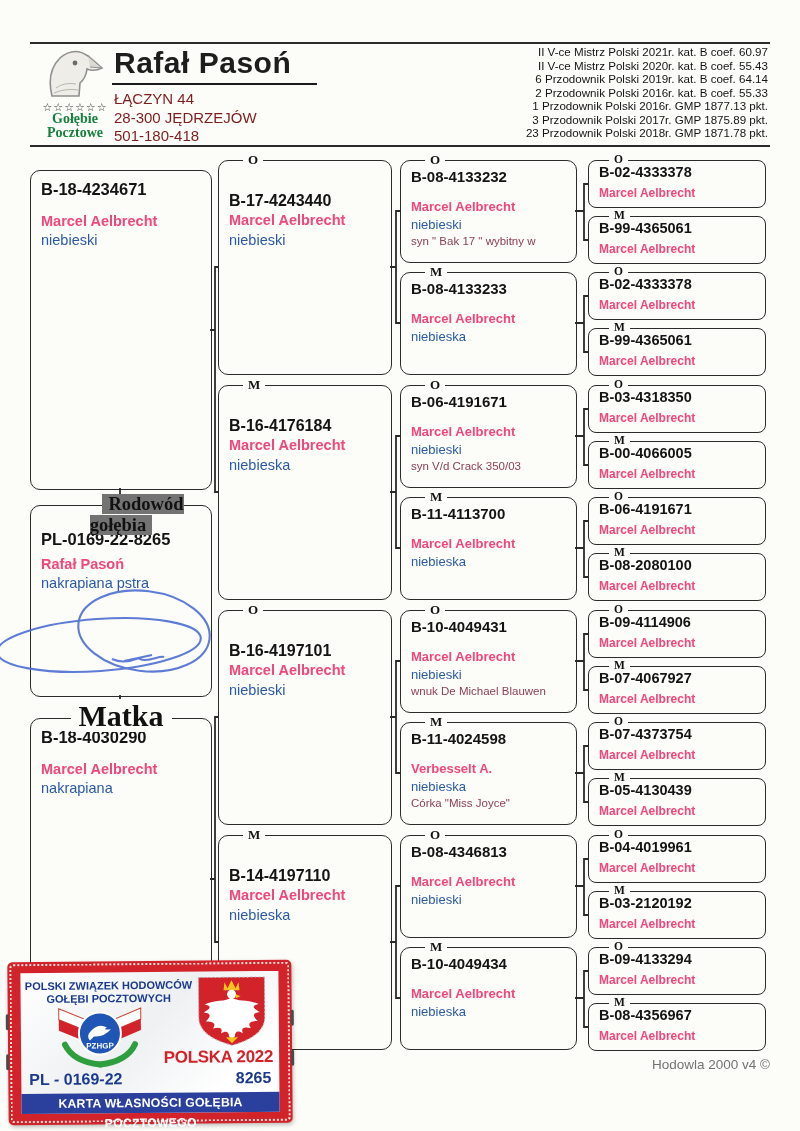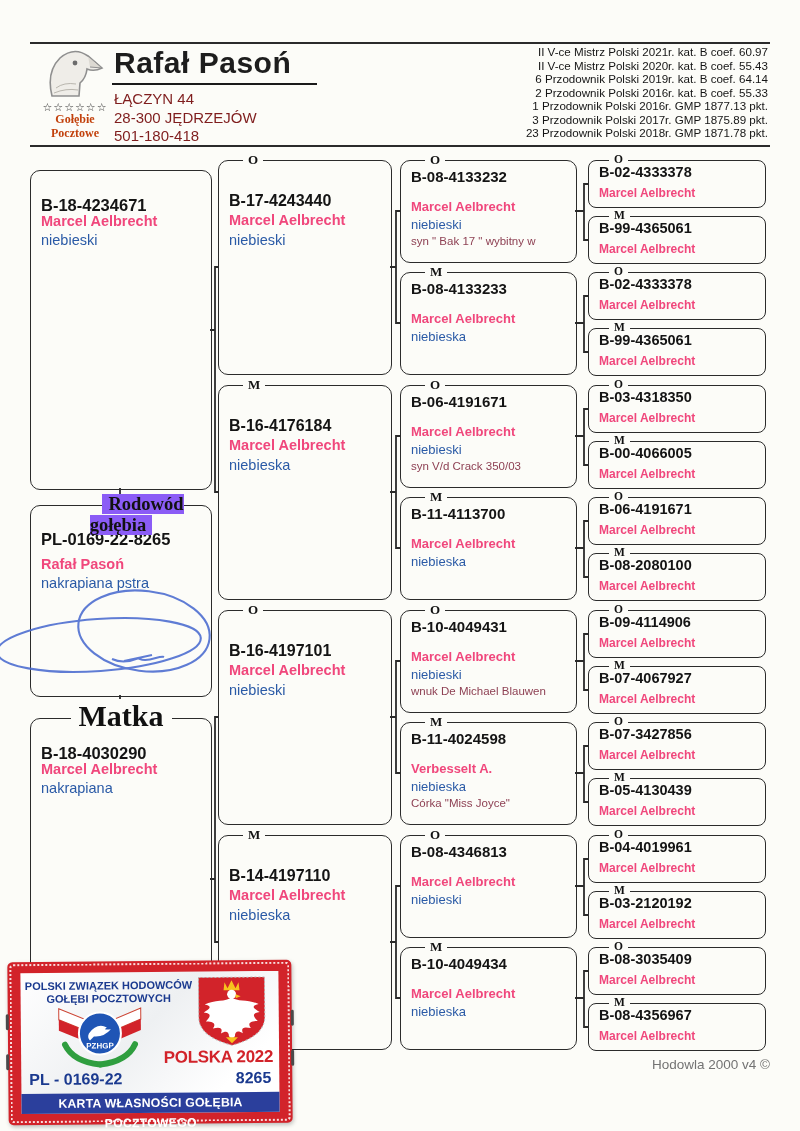--- a/index.html
+++ b/index.html
@@ -3,47 +3,47 @@
 <meta charset="utf-8">
 <style>
   html,body{margin:0;padding:0;background:#cfcfcf;}
   .page{position:relative;width:800px;height:1131px;background:#fcfcf8;margin:0 auto;overflow:hidden;
         font-family:"Liberation Sans",sans-serif;color:#1d1d1d;}
   .rule{position:absolute;left:30px;width:740px;border-top:2px solid #2b2b2b;}
 
   
   .logo-wrap{position:absolute;left:28px;top:48px;width:94px;text-align:center;}
   .stars{font-size:11px;letter-spacing:1px;color:#3a3a3a;line-height:10px;}
-  .logo-cap{font-family:"Liberation Serif",serif;font-weight:bold;font-size:12px;line-height:14px;color:#c2410c;}
+  .logo-cap{font-family:"Liberation Serif",serif;font-weight:bold;font-size:14px;line-height:14px;color:#15803d;}
   .owner-name{position:absolute;left:112px;top:46px;font-size:30px;font-weight:bold;
               border-bottom:2.5px solid #1a1a1a;padding:0 26px 3px 2px;letter-spacing:.5px;}
   .owner-addr{position:absolute;left:114px;top:90px;font-size:15px;line-height:18.5px;color:#7f1d1d;}
   .achv{position:absolute;top:45px;right:32px;text-align:right;font-size:11.6px;line-height:13.5px;color:#151515;}
 
   
   .pbox{position:absolute;border:1.7px solid #2b2b2b;border-radius:10px;background:transparent;z-index:2;}
   .c1{left:30px;width:180px;}
   .g2{left:218px;width:172px;height:213px;}
   .g3{left:400px;width:175px;height:101px;}
   .g4{left:588px;width:176px;height:46px;border-radius:8px;}
   .sexlabel{position:absolute;top:-9px;left:24px;background:#fcfcf8;padding:0 5px;
             font-family:"Liberation Serif",serif;font-weight:bold;font-size:13px;color:#111;}
   .g4 .sexlabel{font-size:11.5px;top:-8px;left:20px;}
   .biglabel{position:absolute;top:-20px;left:0;right:0;text-align:center;z-index:3;}
   .biglabel span{background:#fcfcf8;padding:0 8px;font-family:"Liberation Serif",serif;
                  font-weight:bold;font-size:30px;color:#111;}
   .midlabel{position:absolute;top:-12px;left:0;right:0;text-align:center;z-index:3;}
-  .midlabel span{background:#8b5cf6;padding:0 6px;font-family:"Liberation Serif",serif;
+  .midlabel span{background:#737373;padding:0 6px;font-family:"Liberation Serif",serif;
                  font-weight:bold;font-size:18.5px;color:#111;margin-left:44px;}
   .t{position:absolute;left:10px;right:6px;}
   .ring{font-weight:bold;color:#141414;}
   .pname{font-weight:bold;color:#f0477c;}
   .pcolor{color:#2a5aa6;}
   .pnote{color:#8e4154;}
-  .c1 .ring{top:25px;font-size:16.5px;}
+  .c1 .ring{top:9px;font-size:16.5px;}
   .c1 .pname{top:42px;font-size:14.5px;}
   .c1 .pcolor{top:61px;font-size:14.5px;}
   .c1 .pnote{top:82px;font-size:13px;line-height:15.5px;}
   .g2 .ring{top:11px;font-size:16px;margin-top:20px;}
   .g2 .pname{top:51px;font-size:14.5px;}
   .g2 .pcolor{top:71px;font-size:14.5px;}
   .g3 .ring{top:7px;font-size:15px;}
   .g3 .pname{top:38px;font-size:13px;}
   .g3 .pcolor{top:56px;font-size:13px;}
   .g3 .pnote{top:74px;font-size:11.5px;}
@@ -276,41 +276,41 @@
     <div class="t ring">B-09-4114906</div>
     <div class="t pname">Marcel Aelbrecht</div>
   </div>
   <div class="pbox g4" style="top:666px;">
     <div class="sexlabel">M</div>
     <div class="t ring">B-07-4067927</div>
     <div class="t pname">Marcel Aelbrecht</div>
   </div>
   <div class="pbox g4" style="top:722px;">
     <div class="sexlabel">O</div>
-    <div class="t ring">B-07-3427856</div>
+    <div class="t ring">B-07-4373754</div>
     <div class="t pname">Marcel Aelbrecht</div>
   </div>
   <div class="pbox g4" style="top:778px;">
     <div class="sexlabel">M</div>
     <div class="t ring">B-05-4130439</div>
     <div class="t pname">Marcel Aelbrecht</div>
   </div>
   <div class="pbox g4" style="top:835px;">
     <div class="sexlabel">O</div>
     <div class="t ring">B-04-4019961</div>
     <div class="t pname">Marcel Aelbrecht</div>
   </div>
   <div class="pbox g4" style="top:891px;">
     <div class="sexlabel">M</div>
     <div class="t ring">B-03-2120192</div>
     <div class="t pname">Marcel Aelbrecht</div>
   </div>
   <div class="pbox g4" style="top:947px;">
     <div class="sexlabel">O</div>
-    <div class="t ring">B-08-3035409</div>
+    <div class="t ring">B-09-4133294</div>
     <div class="t pname">Marcel Aelbrecht</div>
   </div>
   <div class="pbox g4" style="top:1003px;">
     <div class="sexlabel">M</div>
     <div class="t ring">B-08-4356967</div>
     <div class="t pname">Marcel Aelbrecht</div>
   </div>
 
   <div class="footer-soft">Hodowla 2000 v4 ©</div>
 

